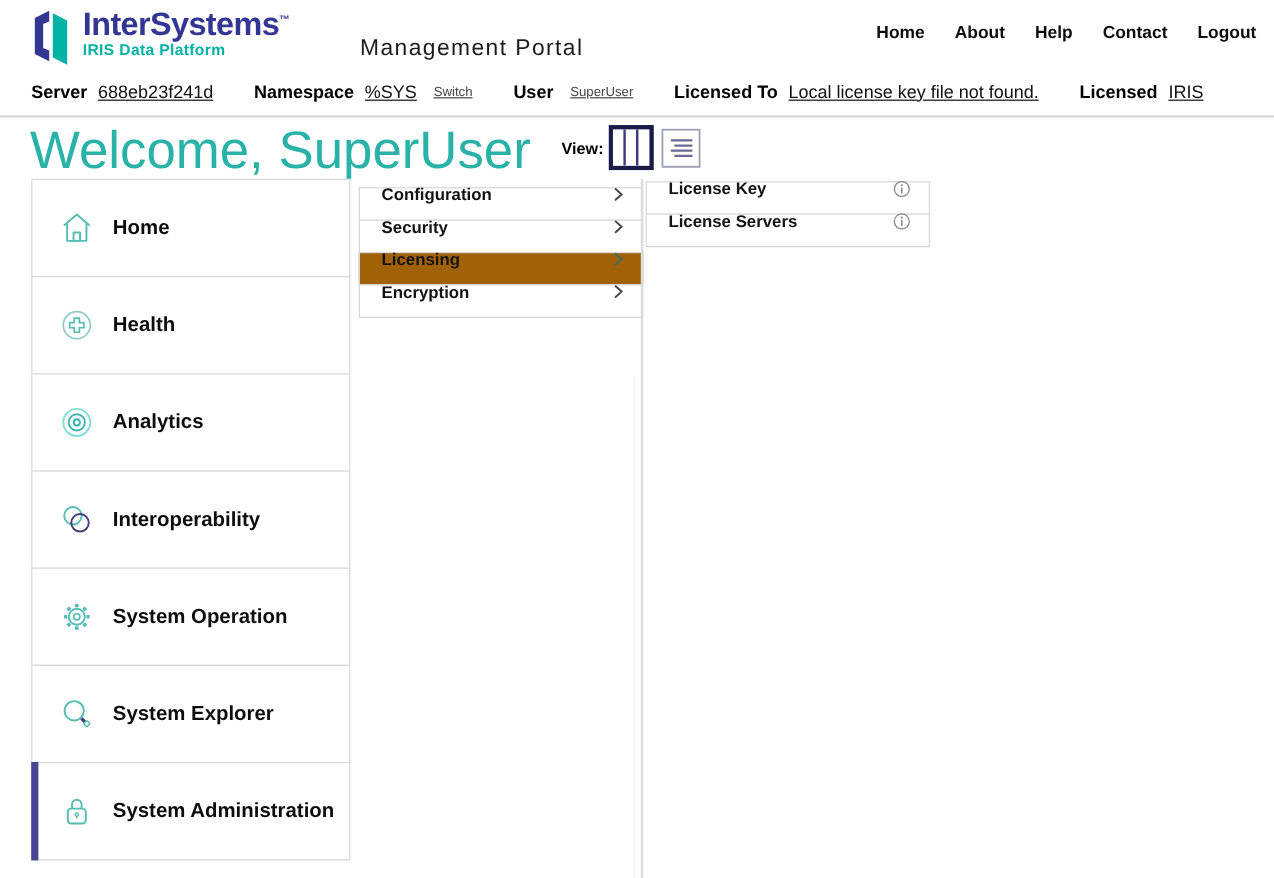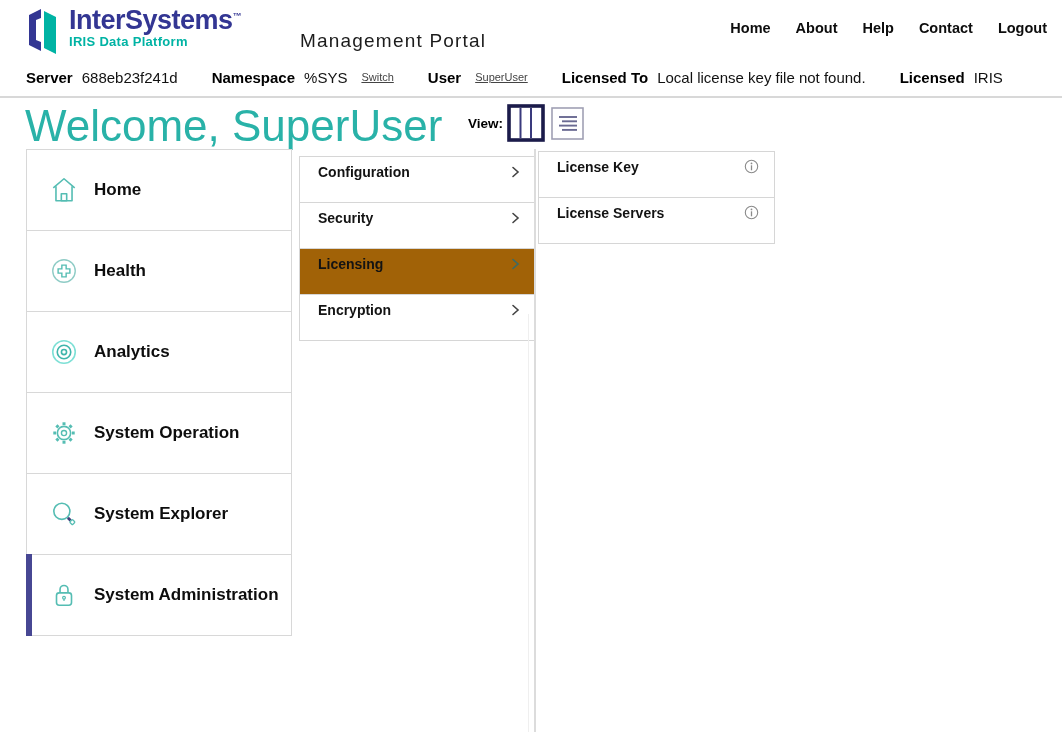--- a/index.html
+++ b/index.html
@@ -16,21 +16,21 @@
   .logo-sub{font-size:13px;font-weight:700;color:#00b3a4;margin-top:1px;letter-spacing:0.3px;}
   .portal-title{position:absolute;left:300px;top:30px;font-size:19px;font-weight:500;
     letter-spacing:1.2px;color:#1c1c1c;}
   .top-nav{position:absolute;right:15px;top:20px;display:flex;gap:25px;
     font-size:14.5px;font-weight:600;color:#0d0d0d;}
   .top-nav span{cursor:pointer;}
   
   .infobar{position:absolute;left:26px;top:62px;height:30px;display:flex;align-items:center;
     font-size:15px;white-space:nowrap;}
   .infobar b{font-weight:700;color:#000;}
-  .infobar .val{margin-left:9px;color:#111;}
+  .infobar .val{margin-left:9px;color:#111;text-decoration:underline;}
   .grp{display:flex;align-items:center;}
   .grp+.grp{margin-left:34px;}
   .mini-link{font-size:11px;color:#444;text-decoration:underline;margin-left:14px;cursor:pointer;}
   .divider{position:absolute;left:0;top:96px;width:1062px;height:2px;background:#d8d8d8;}
   
   .welcome{position:absolute;left:25px;top:101px;font-size:44px;font-weight:500;color:#29b2a8;}
   .view-label{position:absolute;left:468px;top:116px;font-size:13.5px;font-weight:700;color:#000;}
   .view-btn{position:absolute;cursor:pointer;background:#fff;}
   .view-btn.columns{left:507px;top:104px;}
   .view-btn.list{left:551px;top:107px;}
@@ -40,21 +40,21 @@
     display:flex;align-items:center;padding-left:22px;gap:15px;background:#fff;
     position:relative;cursor:pointer;}
   .m-item:first-child{margin-top:0;}
   .m-item .bar{display:none;}
   .m-item.selected .bar{display:block;position:absolute;left:-1px;top:-1px;bottom:-1px;
     width:6px;background:#474793;}
   .m-label{font-size:17px;font-weight:600;color:#0d0d0d;}
   .icon-box{width:30px;height:30px;flex:0 0 30px;}
   .col2{position:absolute;left:299px;top:156px;width:237px;}
   .col3{position:absolute;left:538px;top:151px;width:237px;}
-  .s-item{box-sizing:border-box;height:47px;margin-top:-1px;border:1px solid #d6d6d6;
+  .s-item{box-sizing:border-box;height:28px;margin-top:-1px;border:1px solid #d6d6d6;
     display:flex;align-items:center;justify-content:space-between;
     padding:0 15px 16px 18px;background:#fff;cursor:pointer;}
   .s-item:first-child{margin-top:0;}
   .s-item.selected{background:#a16207;}
   .s-label{font-size:14px;font-weight:600;color:#131313;}
   .vline{position:absolute;left:534px;top:149px;bottom:0;width:2px;background:#dcdcdc;}
   .vline-faint{position:absolute;left:528px;top:314px;bottom:0;width:1px;background:#efefef;}
 </style>
 </head>
 <body>
@@ -163,20 +163,30 @@
     <span class="icon-box">
       <svg width="30" height="30" viewBox="0 0 28 28" fill="none" stroke-width="1.5">
         <circle cx="14" cy="14" r="10.5" stroke="#7ee0d6"></circle>
         <circle cx="14" cy="14" r="6.3" stroke="#3fb5ab"></circle>
         <circle cx="14" cy="14" r="2.4" stroke="#3fb5ab"></circle>
       </svg>
     </span>
     <span class="m-label">Analytics</span>
   </div>
 
+  <div class="m-item">
+
+    <span class="icon-box">
+      <svg width="30" height="30" viewBox="0 0 28 28" fill="none" stroke-width="1.5">
+        <circle cx="11" cy="11" r="6.8" stroke="#55bdb3"></circle>
+        <circle cx="16.5" cy="16.5" r="6.8" stroke="#413d7a"></circle>
+      </svg>
+    </span>
+    <span class="m-label">Interoperability</span>
+  </div>
 
   <div class="m-item">
 
     <span class="icon-box">
       <svg width="30" height="30" viewBox="0 0 28 28" fill="none" stroke="#55bdb3">
         <circle cx="14" cy="14" r="6.2" stroke-width="1.5"></circle>
         <circle cx="14" cy="14" r="2.4" stroke-width="1.3"></circle>
         <g stroke-width="2.8">
           <line x1="14" y1="4" x2="14" y2="6.6"></line>
             <line x1="14" y1="21.4" x2="14" y2="24"></line>

